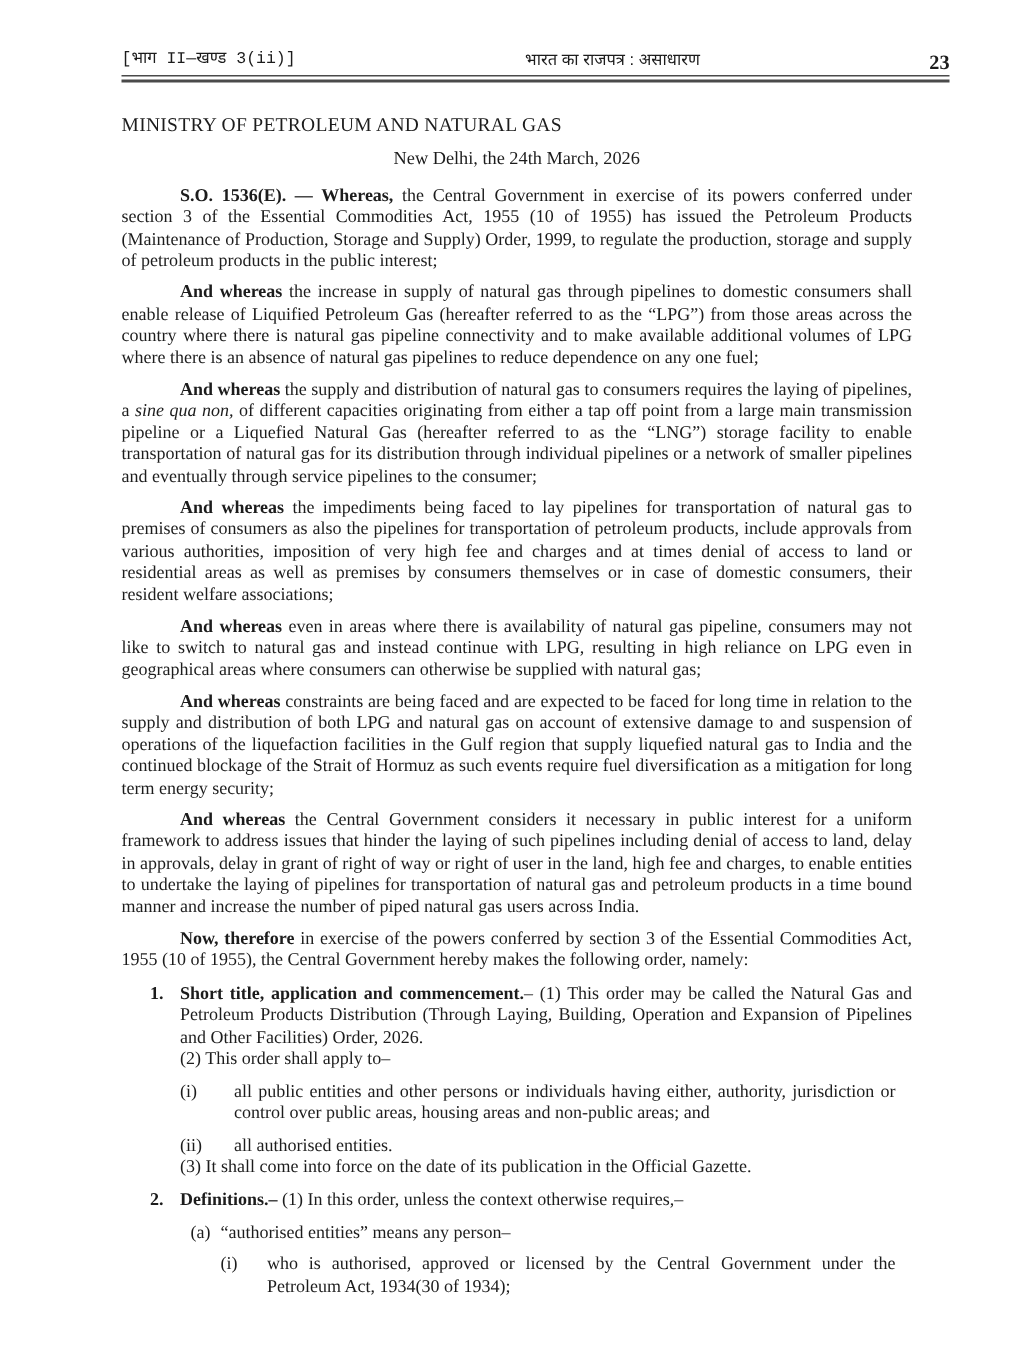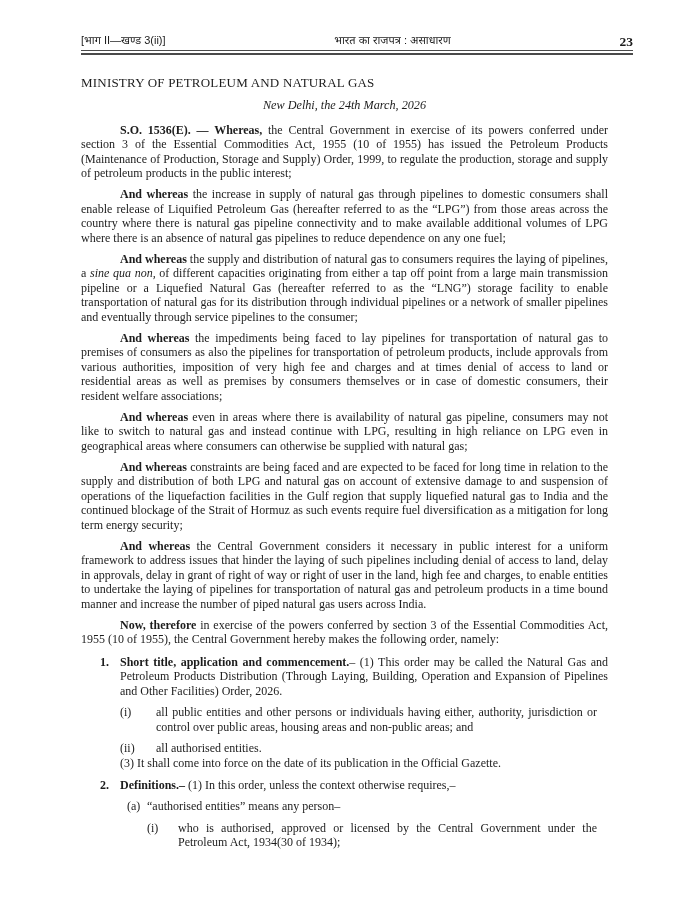--- a/index.html
+++ b/index.html
@@ -22,21 +22,21 @@
     background: #ffffff;
   }
   
   .hdr {
     display: flex;
     justify-content: space-between;
     align-items: flex-end;
     margin-right: -25px;
     font-size: 11.6px;
   }
-  .hdr-left   { font-family: Liberation Sans, sans-serif; font-size: 11px; }
+  .hdr-left   { font-family: Liberation Mono, monospace; font-size: 11px; }
   .hdr-center { font-family: Liberation Sans, sans-serif; font-size: 11px; }
   .hdr-page   { font-weight: bold; font-size: 13.5px; line-height: 13px; }
   .rule {
     height: 2px;
     border-top: 1.4px solid #4a4a4a;
     border-bottom: 2px solid #4a4a4a;
     margin-top: 2px;
     margin-right: -25px;
   }
   
@@ -49,21 +49,20 @@
   .order-heading {
     margin-top: 9px;
     text-align: center;
     font-weight: bold;
     font-size: 12.6px;
   }
   .dateline {
     margin-top: 8px;
     text-align: center;
     font-size: 12.2px;
-    font-style: italic;
   }
   
   .para {
     margin: 6.5px 0 0 0;
     text-align: justify;
     text-indent: 39px;
   }
   .para:first-of-type { margin-top: 10px; }
   .b { font-weight: bold; }
   .i { font-style: italic; margin-top: 28px; }
@@ -118,20 +117,21 @@
   <p class="para"><span class="b">And whereas</span><span> the Central Government considers it necessary in public interest for a uniform framework to address issues that hinder the laying of such pipelines including denial of access to land, delay in approvals, delay in grant of right of way or right of user in the land, high fee and charges, to enable entities to undertake the laying of pipelines for transportation of natural gas and petroleum products in a time bound manner and increase the number of piped natural gas users across India.</span></p>
 
   <p class="para"><span class="b">Now, therefore</span><span> in exercise of the powers conferred by section 3 of the Essential Commodities Act, 1955 (10 of 1955), the Central Government hereby makes the following order, namely:</span></p>
 
   <div class="olist">
 
     <div class="oitem">
       <span class="onum">1.</span>
       <div class="ocontent">
         <p><span class="b">Short title, application and commencement.</span><span>– (1) This order may be called the Natural Gas and Petroleum Products Distribution (Through Laying, Building, Operation and Expansion of Pipelines and Other Facilities) Order, 2026.</span></p>
+        <p class="clause">(2) This order shall apply to–</p>
         <div class="rlist">
           <div class="ritem">
             <span class="rnum">(i)</span>
             <div class="rtext">all public entities and other persons or individuals having either, authority, jurisdiction or control over public areas, housing areas and non-public areas; and</div>
           </div>
           <div class="ritem">
             <span class="rnum">(ii)</span>
             <div class="rtext">all authorised entities.</div>
           </div>
         </div>

